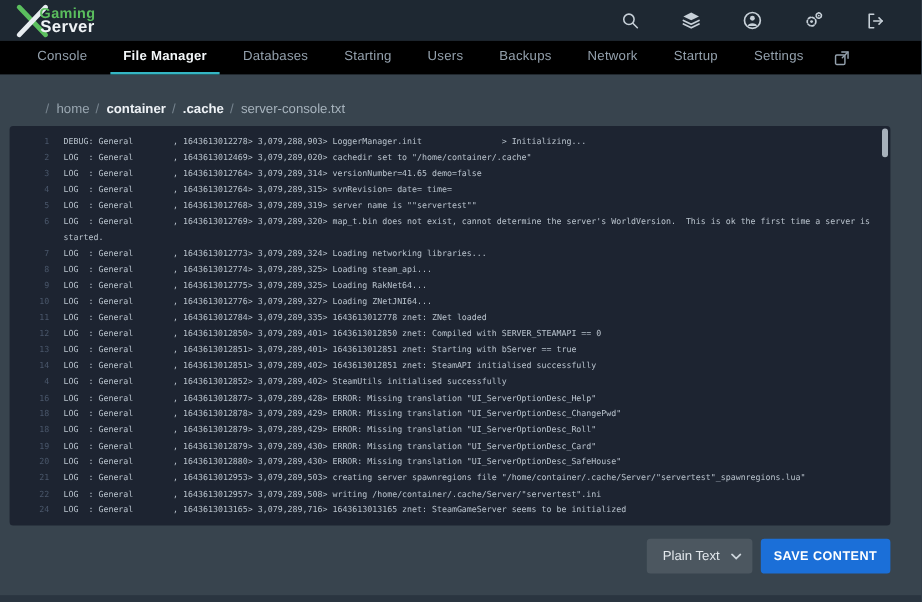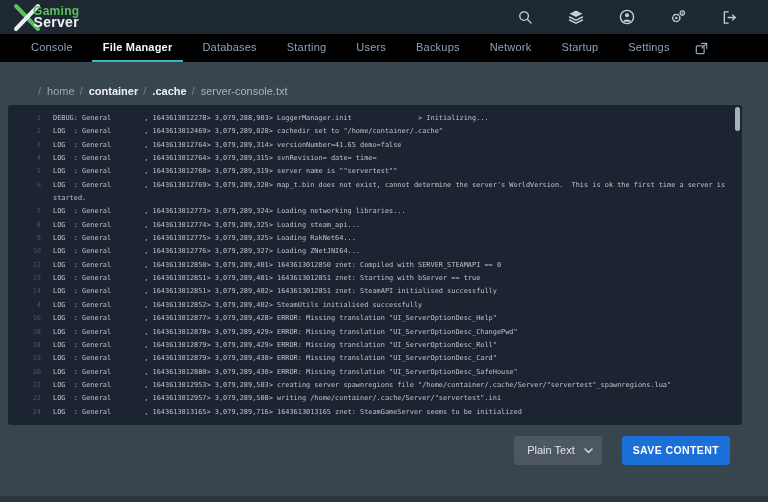--- a/index.html
+++ b/index.html
@@ -42,21 +42,21 @@
   .ln { flex:0 0 33px; text-align:right; color:#49566a; font-family:"DejaVu Sans Mono", monospace;
         font-size:6.9px; line-height:13.35px; user-select:none; }
   .lt { flex:1; min-width:0; padding-left:12px; padding-right:6px; color:#b9c3cd;
         font-family:"DejaVu Sans Mono", monospace; font-size:6.9px; line-height:13.35px;
         white-space:pre-wrap; }
   .vthumb { position:absolute; top:2px; right:2px; width:5px; height:24px;
             background:#a7b1bb; border-radius:3px; cursor:grab; }
 
   
   .actions { margin-top:11px; display:flex; justify-content:flex-end; align-items:center;
-             padding-right:38px; gap:20px; }
+             padding-right:26px; gap:7px; }
   .lang-select { position:relative; height:29px; background:#4c5760; border-radius:3px;
                  display:flex; align-items:center; padding:0 27px 0 13px; color:#e2e7ec;
                  font-size:11px; cursor:pointer; }
   .lang-select svg { position:absolute; right:9px; top:12px; stroke:#cdd5dc; fill:none;
                      stroke-width:1.5; stroke-linecap:round; }
   .save-btn { height:29px; background:#1b6fd8; border:none; border-radius:3px; color:#ffffff;
               font-family:"Liberation Sans", sans-serif; font-size:10.5px; font-weight:bold;
               letter-spacing:.4px; padding:0 11px; cursor:pointer; }
 
   .footer-strip { position:absolute; left:0; bottom:0; width:768px; height:6px; background:#2a3540; }
@@ -221,20 +221,24 @@
         <div class="row">
           <span class="ln">9</span>
           <span class="lt">LOG  : General        , 1643613012775&gt; 3,079,289,325&gt; Loading RakNet64...</span>
         </div>
 
         <div class="row">
           <span class="ln">10</span>
           <span class="lt">LOG  : General        , 1643613012776&gt; 3,079,289,327&gt; Loading ZNetJNI64...</span>
         </div>
 
+        <div class="row">
+          <span class="ln">11</span>
+          <span class="lt">LOG  : General        , 1643613012784&gt; 3,079,289,335&gt; 1643613012778 znet: ZNet loaded</span>
+        </div>
 
         <div class="row">
           <span class="ln">12</span>
           <span class="lt">LOG  : General        , 1643613012850&gt; 3,079,289,401&gt; 1643613012850 znet: Compiled with SERVER_STEAMAPI == 0</span>
         </div>
 
         <div class="row">
           <span class="ln">13</span>
           <span class="lt">LOG  : General        , 1643613012851&gt; 3,079,289,401&gt; 1643613012851 znet: Starting with bServer == true</span>
         </div>

